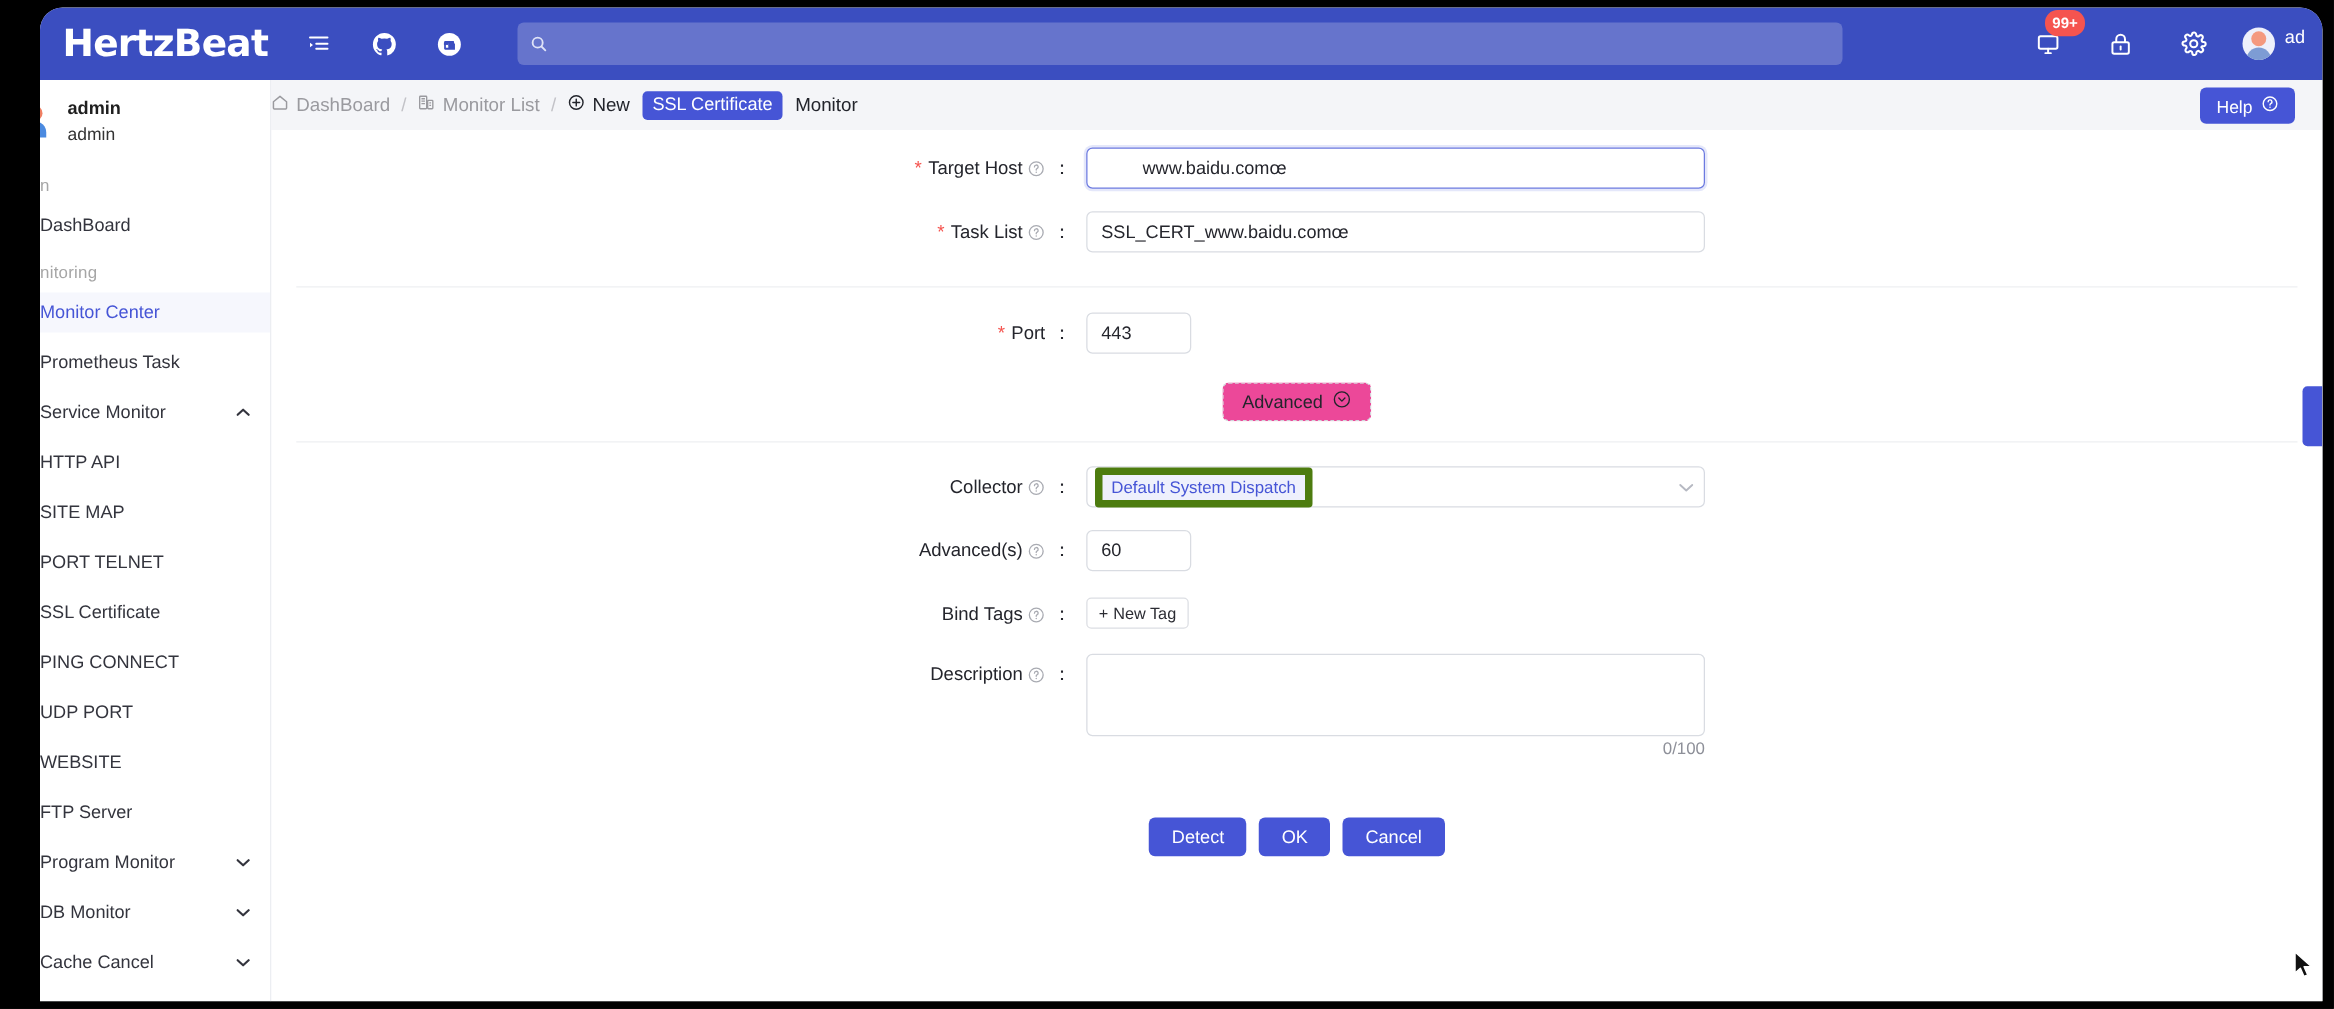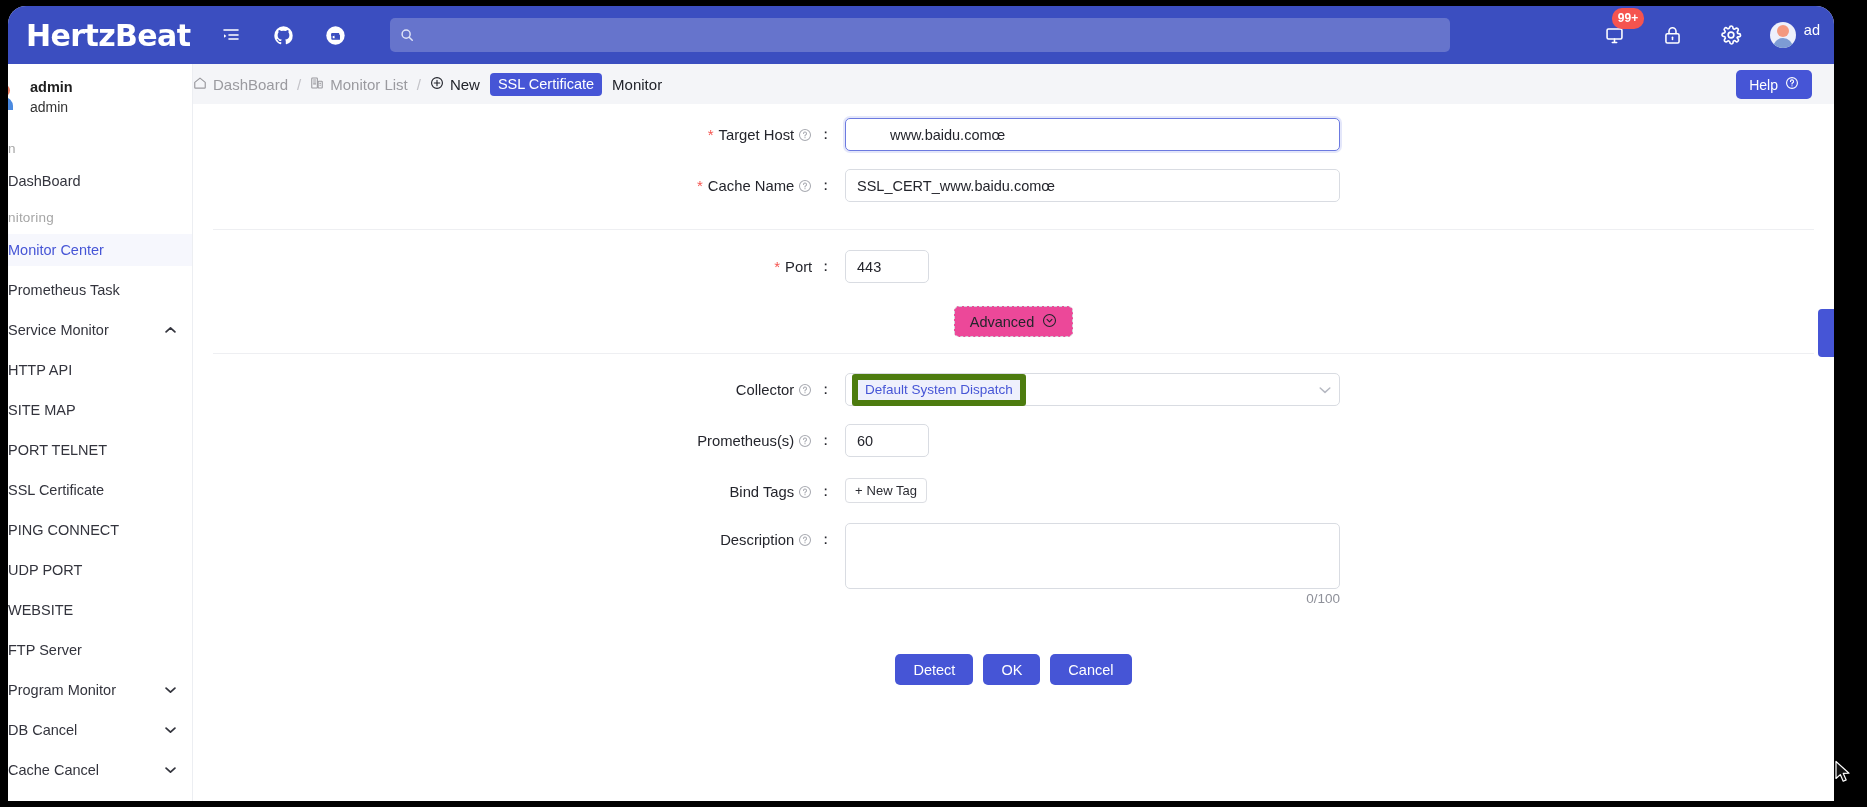--- a/index.html
+++ b/index.html
@@ -14,21 +14,21 @@
   #screen {
     position: relative;
     width: 1867px; height: 807px;
     background: #000;
     overflow: hidden;
   }
 
   
   #app-window {
     position: absolute;
-    left: 8px; top: 6px;
+    left: 32px; top: 6px;
     width: 1826px; height: 795px;
     background: #f0f2f5;
     border-radius: 18px 18px 0 0;
     overflow: hidden;
   }
 
   
   #header {
     position: absolute;
     left: 0; top: 0;
@@ -540,21 +540,21 @@
       <div class="nav-item">
         <span class="label">Program Monitor</span>
         <span class="chev">
           <svg width="11" height="8" viewBox="0 0 12 8" fill="none" stroke="currentColor" stroke-width="1.9" stroke-linecap="round" stroke-linejoin="round">
               <path d="M1.2 2L6 6.4 10.8 2"></path>
             </svg>
         </span>
       </div>
       <div class="nav-spacer"></div>
       <div class="nav-item">
-        <span class="label">DB Cancel</span>
+        <span class="label">DB Monitor</span>
         <span class="chev">
           <svg width="11" height="8" viewBox="0 0 12 8" fill="none" stroke="currentColor" stroke-width="1.9" stroke-linecap="round" stroke-linejoin="round">
               <path d="M1.2 2L6 6.4 10.8 2"></path>
             </svg>
         </span>
       </div>
       <div class="nav-spacer"></div>
       <div class="nav-item">
         <span class="label">Cache Cancel</span>
         <span class="chev">
@@ -630,21 +630,21 @@
             <span class="colon">：</span>
           </div>
           <div class="form-control">
             <input class="txt-input wide focused" value="www.baidu.comœ" style="">
           </div>
         </div>
 
         <div class="form-row">
           <div class="form-label">
             <span class="req-star">*</span>
-            <span>Cache Name</span>
+            <span>Task List</span>
             <span class="help-ico">
               <svg width="14" height="14" viewBox="0 0 16 16" fill="none" stroke="currentColor" stroke-width="1.2">
                 <circle cx="8" cy="8" r="6.3"></circle>
                 <path d="M6.35 6.3a1.7 1.7 0 1 1 2.3 1.6c-.45.2-.68.5-.68 1v.3" stroke-linecap="round"></path>
                 <circle cx="8" cy="11.1" r="0.68" fill="currentColor" stroke="none"></circle>
               </svg>
             </span>
             <span class="colon">：</span>
           </div>
           <div class="form-control">
@@ -698,21 +698,21 @@
                 <svg width="12" height="8" viewBox="0 0 12 8" fill="none" stroke="currentColor" stroke-width="1.5" stroke-linecap="round" stroke-linejoin="round">
                     <path d="M1.2 2L6 6.4 10.8 2"></path>
                   </svg>
               </span>
             </div>
           </div>
         </div>
 
         <div class="form-row">
           <div class="form-label">
-            <span>Prometheus(s)</span>
+            <span>Advanced(s)</span>
             <span class="help-ico">
               <svg width="14" height="14" viewBox="0 0 16 16" fill="none" stroke="currentColor" stroke-width="1.2">
                 <circle cx="8" cy="8" r="6.3"></circle>
                 <path d="M6.35 6.3a1.7 1.7 0 1 1 2.3 1.6c-.45.2-.68.5-.68 1v.3" stroke-linecap="round"></path>
                 <circle cx="8" cy="11.1" r="0.68" fill="currentColor" stroke="none"></circle>
               </svg>
             </span>
             <span class="colon">：</span>
           </div>
           <div class="form-control">

